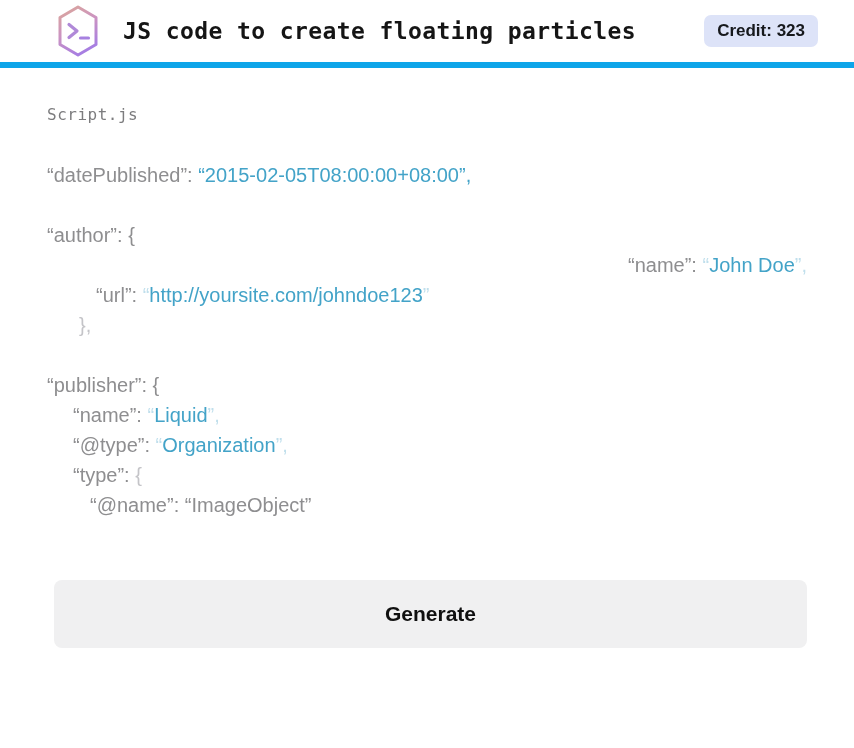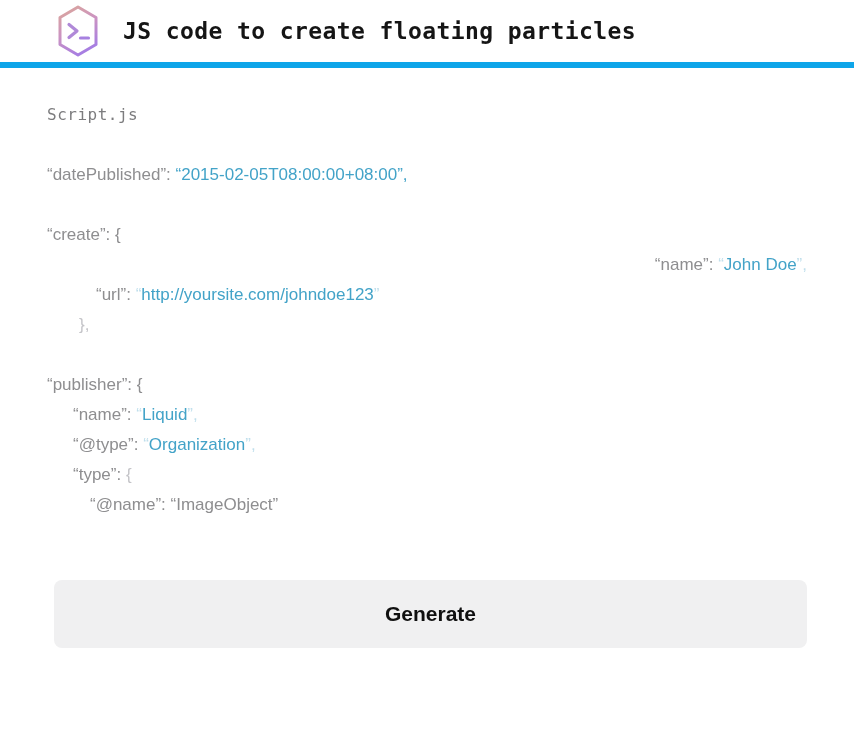--- a/index.html
+++ b/index.html
@@ -28,21 +28,21 @@
   }
 
   
   .content { padding:37px 47px 0 47px; }
   .filename {
     font-family:"DejaVu Sans Mono", monospace;
     font-size:16px; font-weight:normal; color:#7c7c7e;
     letter-spacing:0.5px;
     margin-bottom:29px;
   }
-  .code { font-size:17px; line-height:30px;margin-top:36px; }
+  .code { font-size:20px; line-height:30px;margin-top:36px; }
   .code .line { white-space:pre; min-height:30px; }
   .code .k  { color:#8e8e90; }  
   .code .fk { color:#aeaeb2; }  
   .code .v  { color:#43a3c8; }  
   .code .fv { color:#c0dfec; }  
   .code .fp { color:#c4c4c8; }  
 
   
   .generate-btn {
     display:block;
@@ -67,28 +67,29 @@
           <stop offset="0.5" stop-color="#cb93c2"></stop>
           <stop offset="1" stop-color="#a77ee2"></stop>
         </linearGradient>
       </defs>
       <path d="M23 3 L41 13.5 V40.5 L23 51 L5 40.5 V13.5 Z" fill="none" stroke="url(#hexgrad)" stroke-width="3" stroke-linejoin="round"></path>
       <path d="M14 20.5 L22 27 L14 33.5" fill="none" stroke="#b089d8" stroke-width="3.2" stroke-linecap="round" stroke-linejoin="round"></path>
       <path d="M25.5 34 H33.5" fill="none" stroke="#a781e0" stroke-width="3.2" stroke-linecap="round"></path>
     </svg>
   </span>
   <div class="title">JS code to create floating particles</div>
+  <div class="credit-badge">Credit: 323</div>
 </div>
 
 <div class="content">
   <div class="filename">Script.js</div>
   <div class="code" id="code-block">
       <div class="line" style="padding-left: 0px;"><span class="k">“datePublished”: </span><span class="v">“2015-02-05T08:00:00+08:00”,</span></div>
       <div class="line" style="padding-left: 0px;"></div>
-      <div class="line" style="padding-left: 0px;"><span class="k">“create”: {</span></div>
+      <div class="line" style="padding-left: 0px;"><span class="k">“author”: {</span></div>
       <div class="line" style="padding-left: 49px; text-align: right;"><span class="k">“name”: </span><span class="fv">“</span><span class="v">John Doe</span><span class="fv">”,</span></div>
       <div class="line" style="padding-left: 49px;"><span class="k">“url”: </span><span class="fv">“</span><span class="v">http://yoursite.com/johndoe123</span><span class="fv">”</span></div>
       <div class="line" style="padding-left: 32px;"><span class="fp">},</span></div>
       <div class="line" style="padding-left: 0px;"></div>
       <div class="line" style="padding-left: 0px;"><span class="k">“publisher”: {</span></div>
       <div class="line" style="padding-left: 26px;"><span class="k">“name”: </span><span class="fv">“</span><span class="v">Liquid</span><span class="fv">”,</span></div>
       <div class="line" style="padding-left: 26px;"><span class="k">“@type”: </span><span class="fv">“</span><span class="v">Organization</span><span class="fv">”,</span></div>
       <div class="line" style="padding-left: 26px;"><span class="k">“type”: </span><span class="fp">{</span></div>
       <div class="line" style="padding-left: 43px;"><span class="k">“@name”: “ImageObject”</span></div>
     </div>

